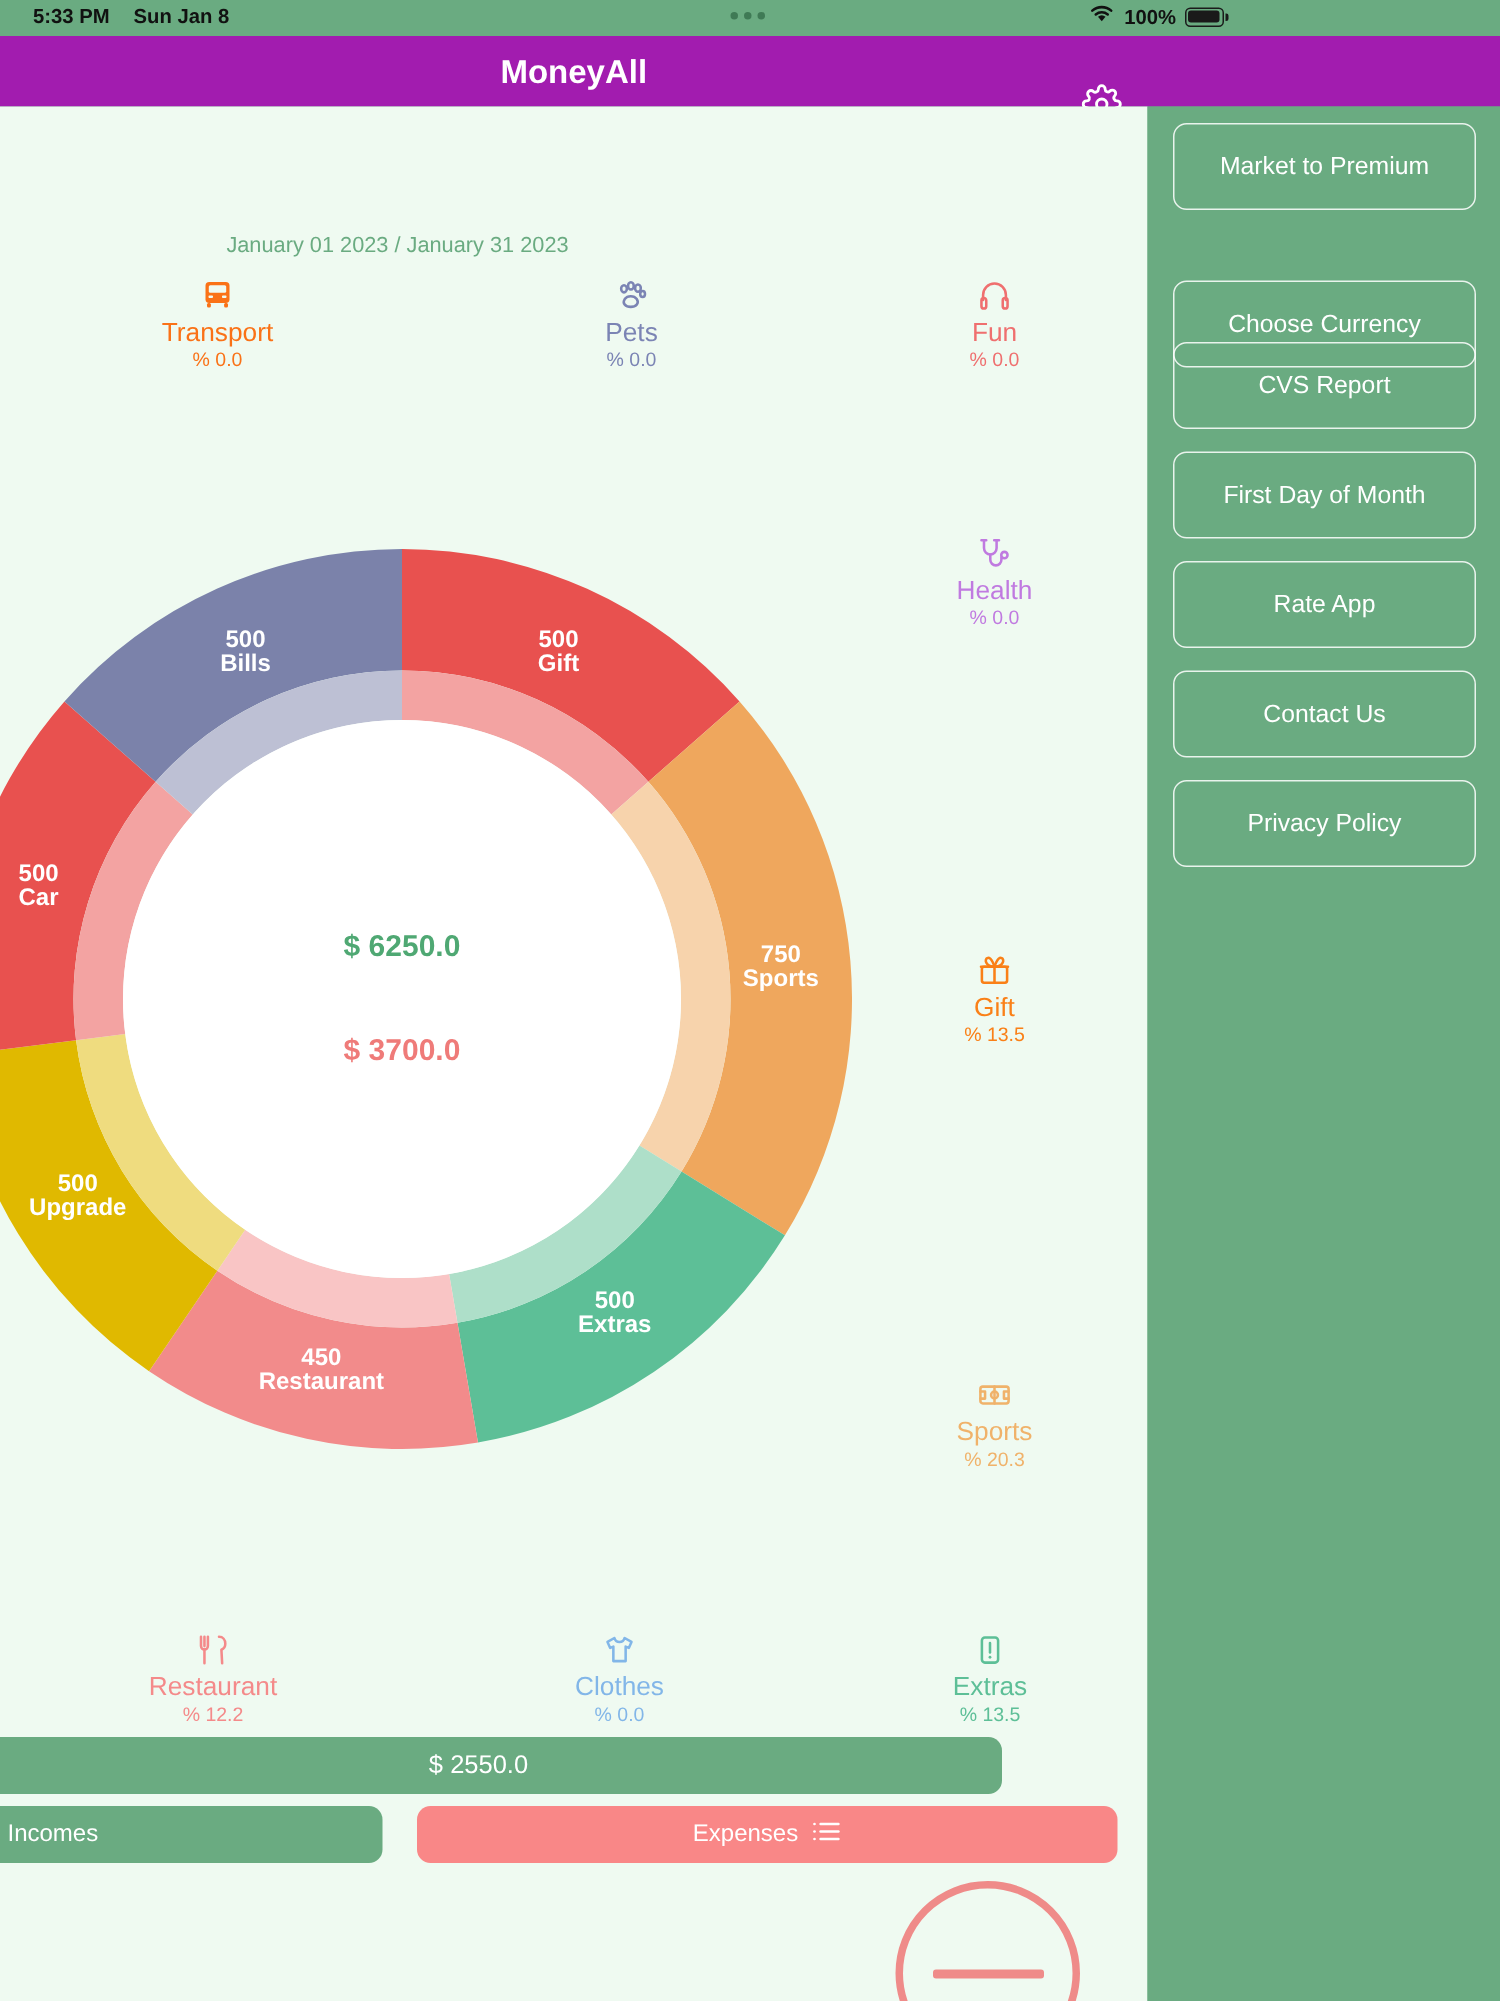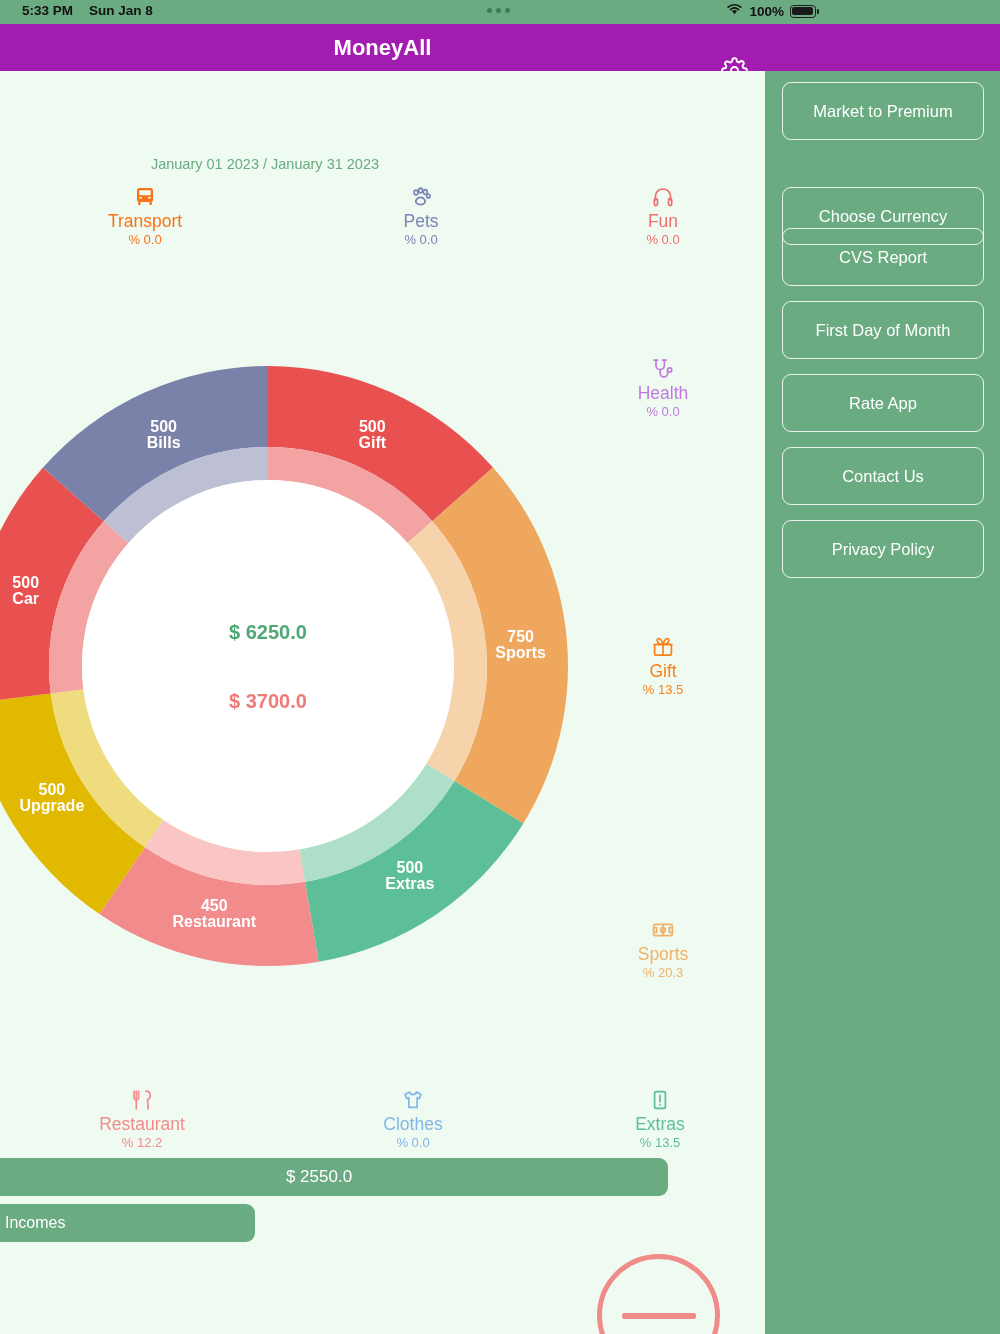--- a/index.html
+++ b/index.html
@@ -324,20 +324,33 @@
   </div>
 
   <div id="balance-bar">
     <span>$ 2550.0</span>
   </div>
 
   <div id="incomes-button">
     <span>Incomes</span>
   </div>
 
+  <div id="expenses-button">
+    <span>Expenses</span>
+    <span>
+      <svg width="20" height="16" viewBox="0 0 20 16" stroke="#fff" stroke-width="1.6" stroke-linecap="round">
+        <circle cx="2" cy="3" r=".9" fill="#fff" stroke="none"></circle>
+        <circle cx="2" cy="8" r=".9" fill="#fff" stroke="none"></circle>
+        <circle cx="2" cy="13" r=".9" fill="#fff" stroke="none"></circle>
+        <line x1="6" y1="3" x2="18" y2="3"></line>
+        <line x1="6" y1="8" x2="18" y2="8"></line>
+        <line x1="6" y1="13" x2="18" y2="13"></line>
+      </svg>
+    </span>
+  </div>
 
   <div id="remove-button">
     <span class="bar"></span>
   </div>
 
 </div>
 
 <div id="sidebar">
     <div class="side-btn" style="top: 11px;">
       <span>Market to Premium</span>

